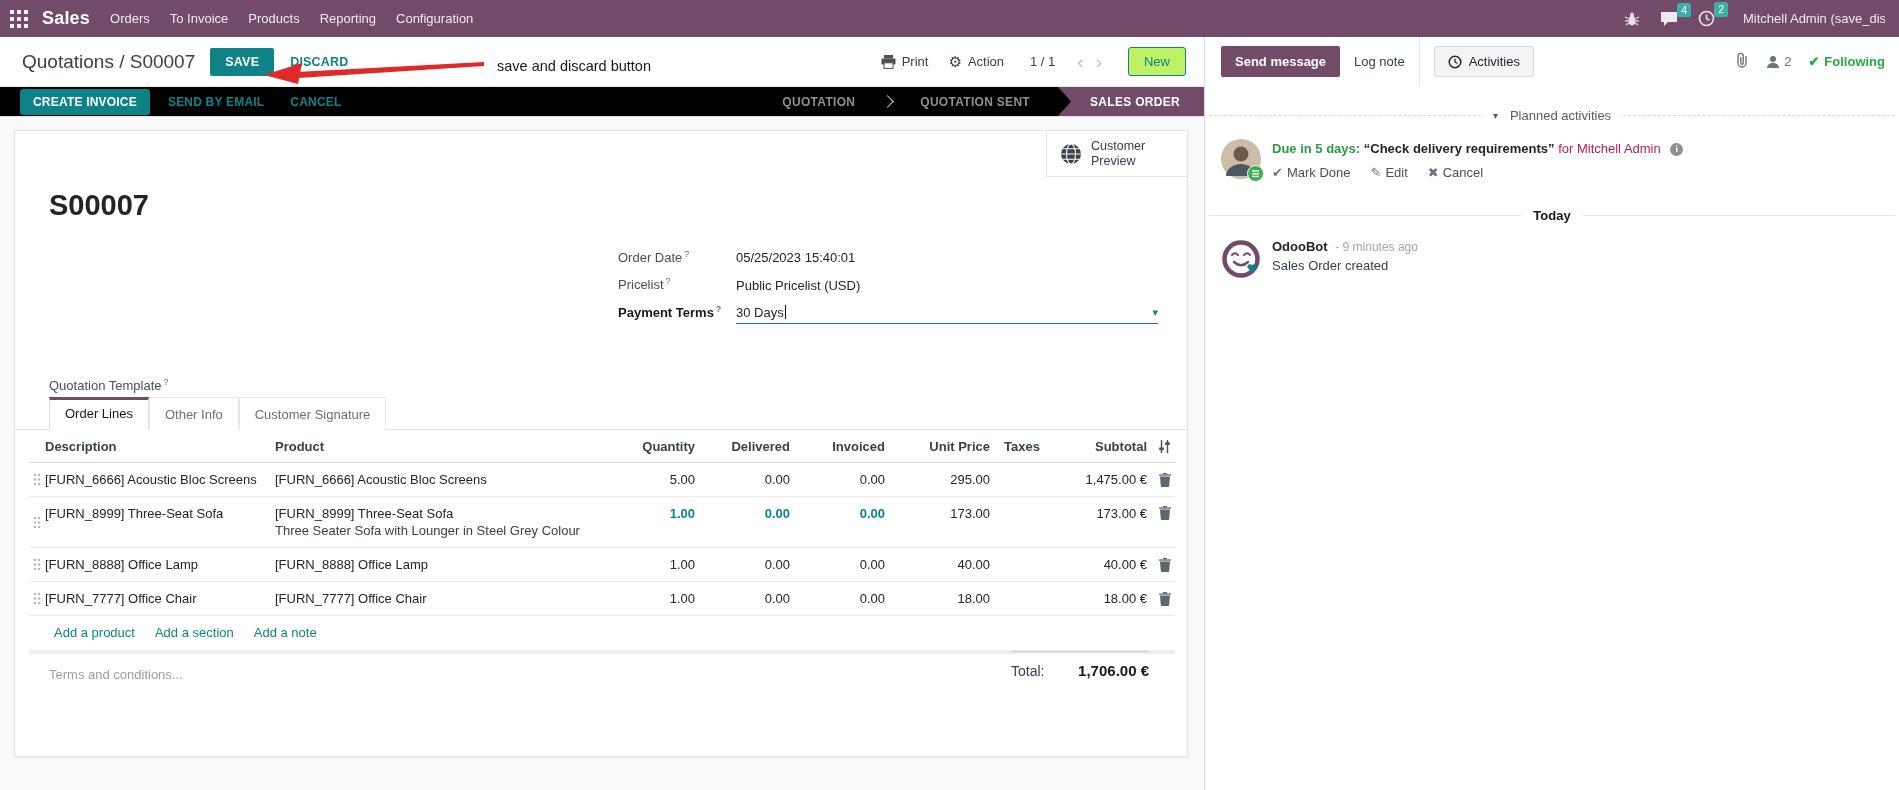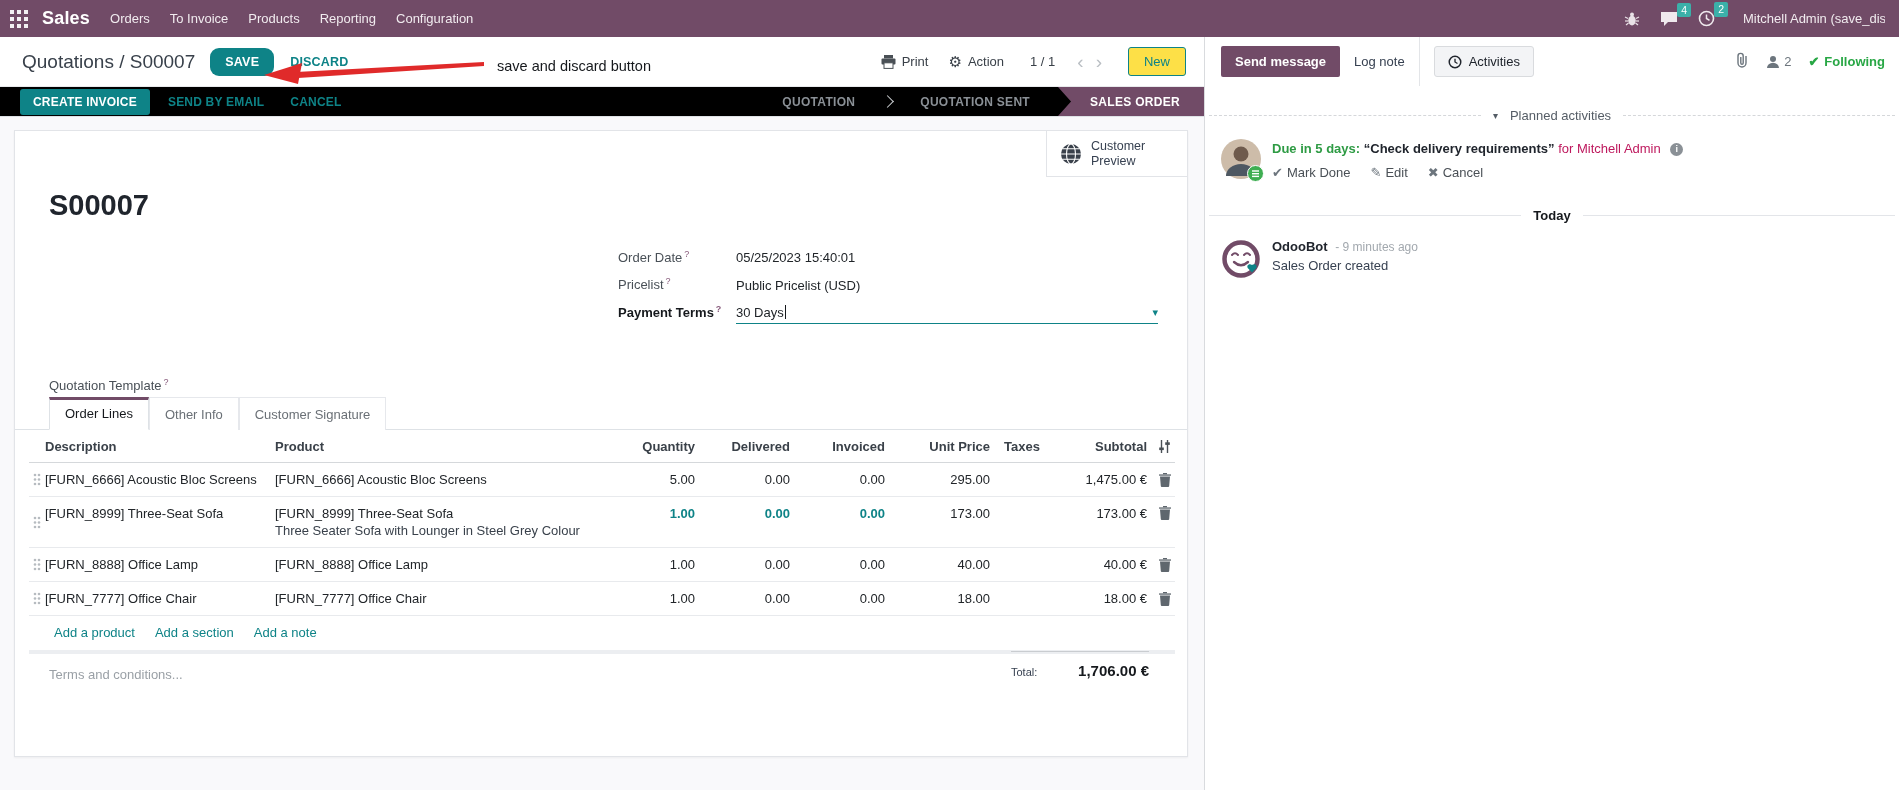--- a/index.html
+++ b/index.html
@@ -19,30 +19,30 @@
 
   
   .main { display:flex; height:753px; }
   .left-pane { width:1205px; display:flex; flex-direction:column; border-right:1px solid #d9dbde; }
   .right-pane { width:694px; background:#fff; display:flex; flex-direction:column; overflow:hidden; }
 
   
   .control-bar { height:49px; background:#fff; display:flex; align-items:center; padding:0 18px 0 22px; position:relative; }
   .breadcrumb { font-size:19px; color:#39414b; white-space:nowrap; }
   .breadcrumb a { color:#39414b; text-decoration:none; cursor:pointer; }
-  .save-btn { background:#0e8387; color:#fff; border:none; font-family:inherit; font-weight:700; font-size:12.5px; padding:7px 15px; border-radius:9px; margin-left:15px; cursor:pointer; letter-spacing:.2px; }
+  .save-btn { background:#0e8387; color:#fff; border:none; font-family:inherit; font-weight:700; font-size:12.5px; padding:7px 15px; border-radius:2px; margin-left:15px; cursor:pointer; letter-spacing:.2px; }
   .discard-btn { background:none; border:none; font-family:inherit; color:#0e8387; font-weight:700; font-size:12.5px; margin-left:16px; cursor:pointer; letter-spacing:.2px; }
   .annotation-arrow { position:absolute; left:262px; top:22px; }
   .annotation-text { position:absolute; left:497px; top:21px; font-size:14.5px; color:#15181c; }
   .cp-right { margin-left:auto; display:flex; align-items:center; gap:20px; }
   .cp-item { display:flex; align-items:center; gap:6px; color:#3a4149; cursor:pointer; font-size:13px; }
   .gear-glyph { font-size:15px; color:#3a4149; line-height:1; }
   .pager { color:#3a4149; margin-left:6px; }
   .pg-chev { font-size:19px; color:#b9bec3; line-height:1; cursor:pointer; padding:0 2px; }
-  .new-btn { border:1px solid #0e8387; background:#fde047; color:#0e8387; font-family:inherit; font-size:13px; padding:6px 15px; border-radius:3px; cursor:pointer; margin-left:4px; }
+  .new-btn { border:1px solid #0e8387; background:#bef264; color:#0e8387; font-family:inherit; font-size:13px; padding:6px 15px; border-radius:3px; cursor:pointer; margin-left:4px; }
 
   
   .status-bar { height:31px; border-top:1px solid #e8eaec; border-bottom:1px solid #dee2e6; background:#000000; display:flex; align-items:stretch; }
   .sb-left { display:flex; align-items:center; gap:10px; padding-left:20px; }
   .btn-fill { background:#0e8387; border:none; color:#fff; font-family:inherit; font-weight:700; font-size:12px; padding:6px 13px; border-radius:3px; cursor:pointer; letter-spacing:.2px; }
   .btn-flat { background:none; border:none; color:#0e8387; font-family:inherit; font-weight:700; font-size:12px; padding:6px 8px; cursor:pointer; letter-spacing:.2px; }
   .sb-states { margin-left:auto; display:flex; align-items:stretch; }
   .state { display:flex; align-items:center; padding:0 22px; color:#8a9096; font-weight:600; font-size:12px; letter-spacing:.3px; cursor:pointer; }
   .state-chev { width:9px; height:9px; border-top:1px solid #cfd3d6; border-right:1px solid #cfd3d6; transform:rotate(45deg); align-self:center; margin:0 6px; }
   .state.active { background:#714B67; color:#fff; clip-path:polygon(0 0,100% 0,100% 100%,0 100%,13px 50%); padding:0 24px 0 32px; margin-left:6px; }
@@ -83,21 +83,21 @@
   .cell-taxes { padding-left:14px !important; }
   .cell-handle { display:flex; justify-content:center; cursor:grab; }
   .cell-trash { display:flex; justify-content:flex-end; padding-right:2px; cursor:pointer; }
   .desc2 { color:#39414b; margin-top:2px; }
   .teal { color:#0e8387; }
   .addrow { display:flex; gap:20px; padding:9px 0 10px 25px; border-bottom:4px solid #eceef1; }
   .addrow a { color:#0e8387; text-decoration:none; cursor:pointer; }
 
   .terms { position:absolute; left:34px; top:536px; color:#9aa0a6; cursor:text; }
   .total-block { position:absolute; left:996px; top:520px; width:138px; border-top:1px solid #c9ccd0; padding-top:10px; display:flex; justify-content:space-between; align-items:baseline; }
-  .total-label { font-size:11px; color:#374151; }
+  .total-label { font-size:14px; color:#374151; }
   .total-value { font-size:15px; font-weight:700; color:#16191d; }
 
   
   .chatter-top { height:49px; display:flex; align-items:center; padding:0 14px 0 16px; gap:14px; }
   .send-btn { background:#714B67; border:none; color:#fff; font-family:inherit; font-size:13px; font-weight:600; padding:8px 14px; border-radius:2px; cursor:pointer; }
   .lognote-btn { background:none; border:none; font-family:inherit; font-size:13px; color:#374151; cursor:pointer; }
   .vsep { width:1px; align-self:stretch; background:#e3e5e8; }
   .activities-btn { display:flex; align-items:center; gap:7px; background:#f3f4f6; border:1px solid #d9dbde; border-radius:3px; padding:7px 13px; font-size:13px; color:#20252d; cursor:pointer; }
   .chat-top-right { margin-left:auto; display:flex; align-items:center; gap:17px; }
   .followers { display:flex; align-items:center; gap:4px; color:#6c757d; cursor:pointer; }

